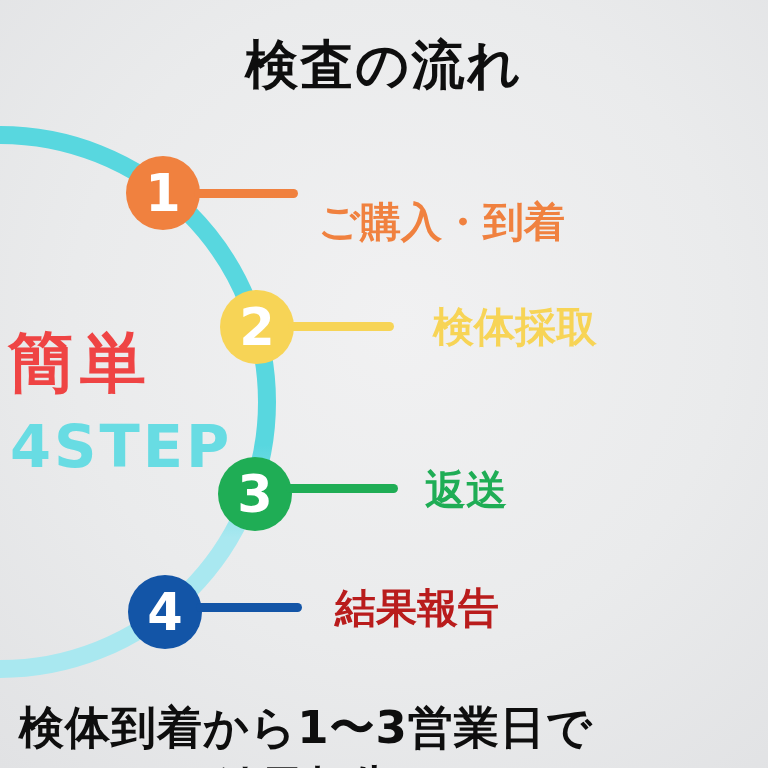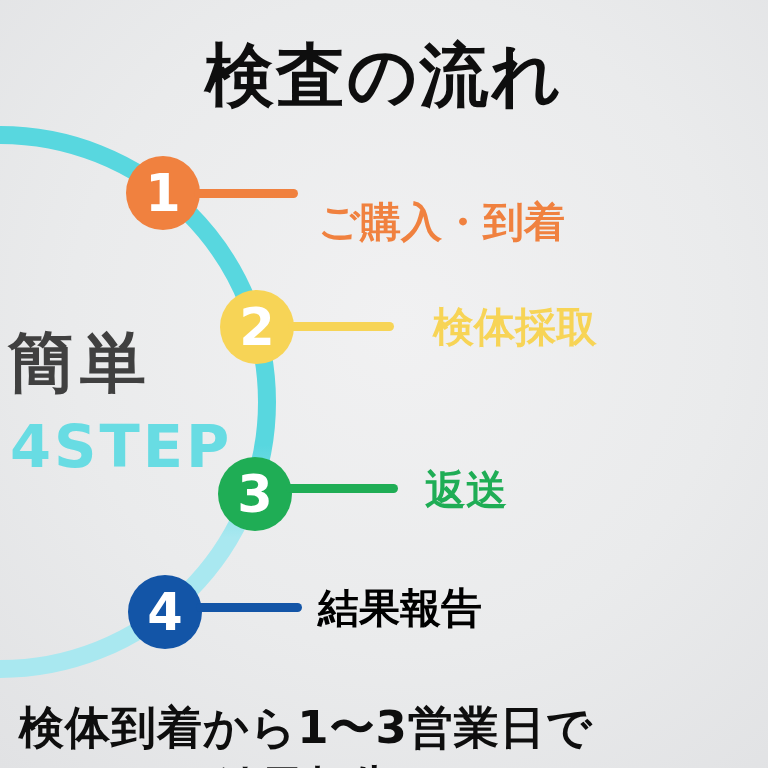--- a/index.html
+++ b/index.html
@@ -6,21 +6,21 @@
   body{
     width:768px;height:768px;overflow:hidden;position:relative;
     font-family:"DejaVu Sans","Liberation Sans",sans-serif;
     background:radial-gradient(circle at 52% 42%, #F1F1F2 0%, #EAEBEC 55%, #E1E2E4 100%);
   }
   .canvas{position:absolute;inset:0;}
   svg.arc-svg{position:absolute;left:0;top:0;pointer-events:none;}
 
   .title{
     position:absolute;left:0;top:30px;width:768px;text-align:center;
-    font-size:69px;font-weight:800;color:#0e0e0e;letter-spacing:2px;margin:0;
+    font-size:53px;font-weight:800;color:#0e0e0e;letter-spacing:2px;margin:0;
   }
 
   .badge-line1{
     position:absolute;left:8px;top:318px;
     font-size:66px;font-weight:800;letter-spacing:6px;
   }
   .badge-line2{
     position:absolute;left:10px;top:412px;
     font-size:59px;font-weight:800;letter-spacing:3px;
   }
@@ -67,21 +67,21 @@
         <stop id="arcStop2" offset="0.58" stop-color="#58D7DF"></stop>
         <stop id="arcStop3" offset="0.70" stop-color="#A9E8F0"></stop>
         <stop id="arcStop4" offset="1" stop-color="#A9E8F0"></stop>
       </linearGradient>
     </defs>
     <circle cx="0" cy="402" r="267" fill="none" stroke="url(#arcGrad)" stroke-width="18"></circle>
   </svg>
 
   <h1 class="title">検査の流れ</h1>
 
-  <div class="badge-line1" style="color: #404040;">簡単</div>
+  <div class="badge-line1" style="color: #ef4444;">簡単</div>
   <div class="badge-line2" style="color: rgb(104, 220, 227);">4STEP</div>
 
   <div class="step s1">
     <div class="dot" style="background: rgb(240, 129, 63);">
       <span class="num">1</span>
     </div>
     <div class="connector" style="background: rgb(240, 129, 63);"></div>
     <div class="label" style="color: rgb(240, 129, 63); margin-top: 28px;">ご購入・到着</div>
   </div>
 
@@ -99,18 +99,18 @@
     </div>
     <div class="connector" style="background: rgb(31, 173, 85);"></div>
     <div class="label" style="color: rgb(31, 173, 85); text-align: right;">返送</div>
   </div>
 
   <div class="step s4">
     <div class="dot" style="background: rgb(19, 85, 167);">
       <span class="num">4</span>
     </div>
     <div class="connector" style="background: rgb(19, 85, 167);"></div>
-    <div class="label" style="color: #000000;">結果報告</div>
+    <div class="label" style="color: #b91c1c; margin-left: 17px;">結果報告</div>
   </div>
 
   <p class="footer">検体到着から1〜3営業日で結果報告</p>
 
 </div>
 
 </body></html>

